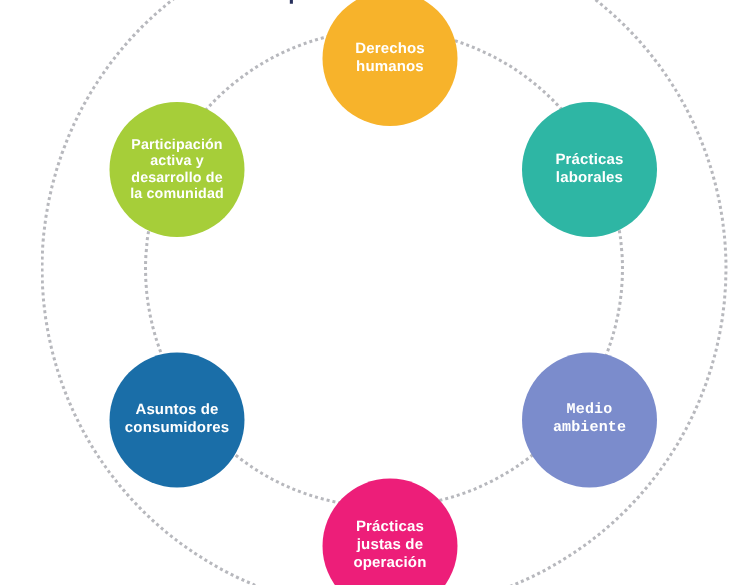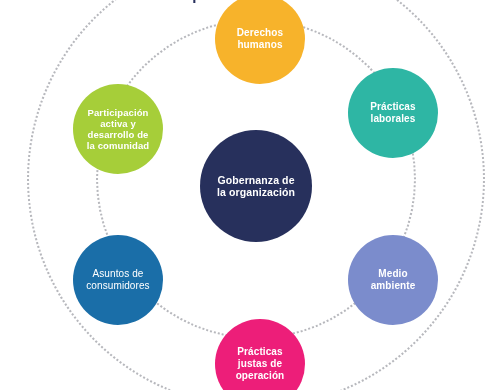--- a/index.html
+++ b/index.html
@@ -79,40 +79,41 @@
     font-size: 10px;
     font-weight: bold;
   }
   #node-bottomright {
     left: 348px;
     top: 235px;
     width: 90px;
     height: 90px;
     font-size: 10px;
     font-weight: bold;
+    font-family: Liberation Mono, monospace;
   }
   #node-bottom {
     left: 215px;
     top: 319px;
     width: 90px;
     height: 90px;
     font-size: 10px;
     font-weight: bold;
   }
   #node-bottomleft {
     left: 73px;
     top: 235px;
     width: 90px;
     height: 90px;
     font-size: 10px;
-    font-weight: normal;
+    font-weight: bold;
   }
   #node-topleft {
     left: 73px;
-    top: 84px;
+    top: 68px;
     width: 90px;
     height: 90px;
     font-size: 9.5px;
     font-weight: bold;
   }
   #title-fragment {
     position: absolute;
     left: 0;
     top: -14px;
     width: 496px;
@@ -161,18 +162,14 @@
 consumidores</span>
   </div>
 
   <div id="node-topleft" class="node" style="background-color: rgb(166, 206, 57);">
     <span class="label">Participación
 activa y
 desarrollo de
 la comunidad</span>
   </div>
 
-  <div id="node-center" class="node" style="background-color: rgb(39, 48, 92);">
-    <span class="label">Gobernanza de
-la organización</span>
-  </div>
 
 </div>
 
 </body></html>

